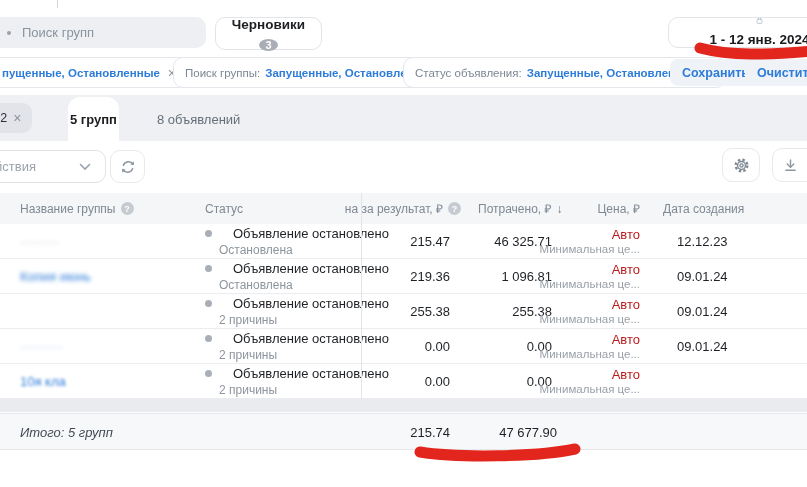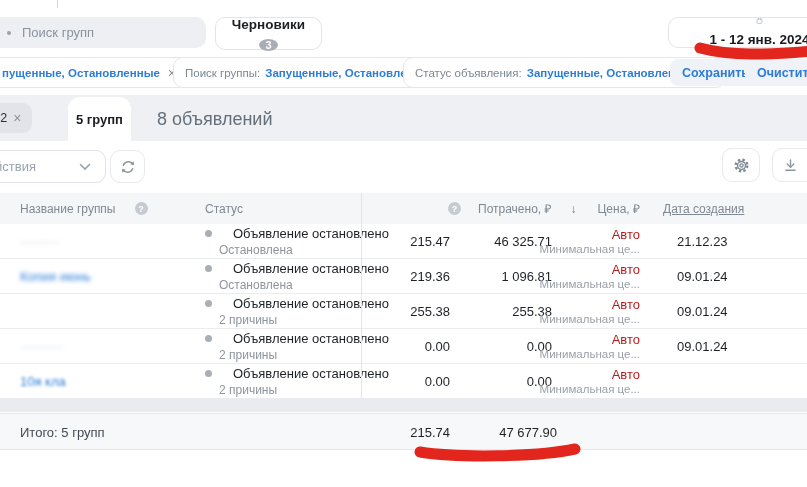--- a/index.html
+++ b/index.html
@@ -34,40 +34,40 @@
   .btn-soft{position:absolute;top:59px;height:27px;box-sizing:border-box;background:#eff3f8;border-radius:8px;
         display:flex;align-items:center;padding:0 12px;font-size:12.5px;font-weight:600;color:#2d7cd9;white-space:nowrap;}
   .save{left:670px;}
   .clear{left:745px;}
 
   
   .band{left:0;top:95px;width:807px;height:46px;background:#eff0f3;}
   .sel-chip{left:-28px;top:103px;height:30px;background:#e2e4e9;border-radius:9px;display:inline-flex;
             align-items:center;gap:6px;padding:0 11px;font-size:12.5px;color:#2b2e33;}
   .sel-chip .x{color:#8b939c;font-size:14px;}
-  .tab-active{left:68px;top:97px;width:63px;height:44px;background:#fff;border-radius:12px 12px 0 0;
+  .tab-active{left:68px;top:97px;width:51px;height:44px;background:#fff;border-radius:12px 12px 0 0;
               display:flex;align-items:center;justify-content:center;font-size:13px;font-weight:700;color:#1b1d20;}
   .tab-idle{left:143px;top:97px;height:44px;display:flex;align-items:center;padding:0 14px;
-            font-size:18px;color:#656f7a;}
+            font-size:13px;color:#656f7a;}
 
   
   .actions-dd{left:-40px;top:150px;width:146px;height:33px;box-sizing:border-box;border:1px solid #e0e3e7;
               border-radius:10px;background:#fff;display:flex;align-items:center;padding-left:18px;
               font-size:13px;color:#9aa3ad;}
   .actions-dd svg{position:absolute;right:14px;top:12px;}
   .icon-btn{position:absolute;box-sizing:border-box;background:#fff;border:1px solid #e7e9ed;border-radius:10px;
             display:flex;align-items:center;justify-content:center;}
   .refresh-btn{left:110px;top:150px;width:35px;height:33px;}
   .gear-btn{left:722px;top:148px;width:38px;height:34px;}
   .export-btn{left:772px;top:148px;width:58px;height:34px;justify-content:flex-start;padding-left:10px;}
 
   
   .thead{left:0;top:193px;width:807px;height:31px;background:#f5f6f8;border-bottom:1px solid #e7e9ec;
          font-size:12px;color:#7e8994;}
-  .th{position:absolute;top:0;height:31px;display:flex;align-items:center;gap:19px;white-space:nowrap;text-align:center;}
+  .th{position:absolute;top:0;height:31px;display:flex;align-items:center;gap:5px;white-space:nowrap;text-align:center;}
   .help{width:13px;height:13px;border-radius:50%;background:#c6cbd2;color:#fff;font-size:9px;font-weight:700;
         display:inline-flex;align-items:center;justify-content:center;}
   .sort{color:#6f7780;font-size:12px;}
   .col-divider{left:361px;top:193px;width:1px;height:206px;background:#e2e4e8;}
 
   .row{position:absolute;left:0;width:807px;height:35px;border-bottom:1px solid #ebecef;box-sizing:border-box;background:#fff;}
   .cell{position:absolute;top:0;height:34px;display:flex;flex-direction:column;justify-content:center;white-space:nowrap;}
   .nm{left:20px;font-size:13px;}
   .nm.blue{color:#2d7cd9;}
   .nm.gray{color:#a6adb5;}
@@ -85,21 +85,21 @@
   .c-price .p1{font-size:13px;color:#b91c1c;}
   .c-price .p2{font-size:11.5px;color:#9aa1a9;margin-top:1px;}
   .c-date{left:677px;font-size:13px;color:#1e2126;}
 
   
   .scroll-track{left:0;top:399px;width:807px;height:13px;background:#eaebee;}
 
   
   .totals{left:0;top:413px;width:807px;height:37px;background:#f7f8fa;border-top:1px solid #e5e7ea;
           border-bottom:1px solid #e5e7ea;box-sizing:border-box;}
-  .totals .t-label{position:absolute;left:20px;top:11px;font-size:13px;color:#424a52;}
+  .totals .t-label{position:absolute;left:20px;top:11px;font-size:13px;color:#424a52;font-style:italic;}
   .totals .t-num{position:absolute;top:11px;font-size:13px;color:#1e2126;}
   .t-cpr{right:357px;}
   .t-spent{right:250px;}
 
   .annot{left:0;top:0;pointer-events:none;z-index:50;}
 </style>
 </head>
 <body>
 
 <div class="screen">
@@ -181,50 +181,51 @@
 
   <div class="abs thead">
     <div class="th" style="left:20px;">
       <span>Название группы</span>
       <span class="help">?</span>
     </div>
     <div class="th" style="left:205px;">
       <span>Статус</span>
     </div>
     <div class="th" style="right:346px;">
+      <span>на за результат, ₽</span>
       <span class="help">?</span>
     </div>
     <div class="th" style="left:478px;">
       <span>Потрачено, ₽</span>
       <span class="sort">↓</span>
     </div>
     <div class="th" style="right:167px;">
       <span>Цена, ₽</span>
     </div>
-    <div class="th" style="left:663px;text-decoration:underline;">
+    <div class="th" style="left:663px;">
       <span>Дата создания</span>
     </div>
   </div>
 
   <div class="row" style="top:224px;">
     <div class="cell nm gray blur">·········</div>
     <div class="cell st">
       <div class="l1">
           <span class="dot"></span>
         <span>Объявление остановлено</span>
         </div>
       <div class="l2">Остановлена</div>
     </div>
     <div class="cell num c-cpr">215.47</div>
     <div class="cell num c-spent">46 325.71</div>
     <div class="cell c-price">
       <div class="p1">Авто</div>
       <div class="p2">Минимальная це...</div>
     </div>
-    <div class="cell c-date">21.12.23</div>
+    <div class="cell c-date">12.12.23</div>
   </div>
 
   <div class="row" style="top:259px;">
     <div class="cell nm blue blur">Копия июнь</div>
     <div class="cell st">
       <div class="l1">
           <span class="dot"></span>
         <span>Объявление остановлено</span>
         </div>
       <div class="l2">Остановлена</div>

